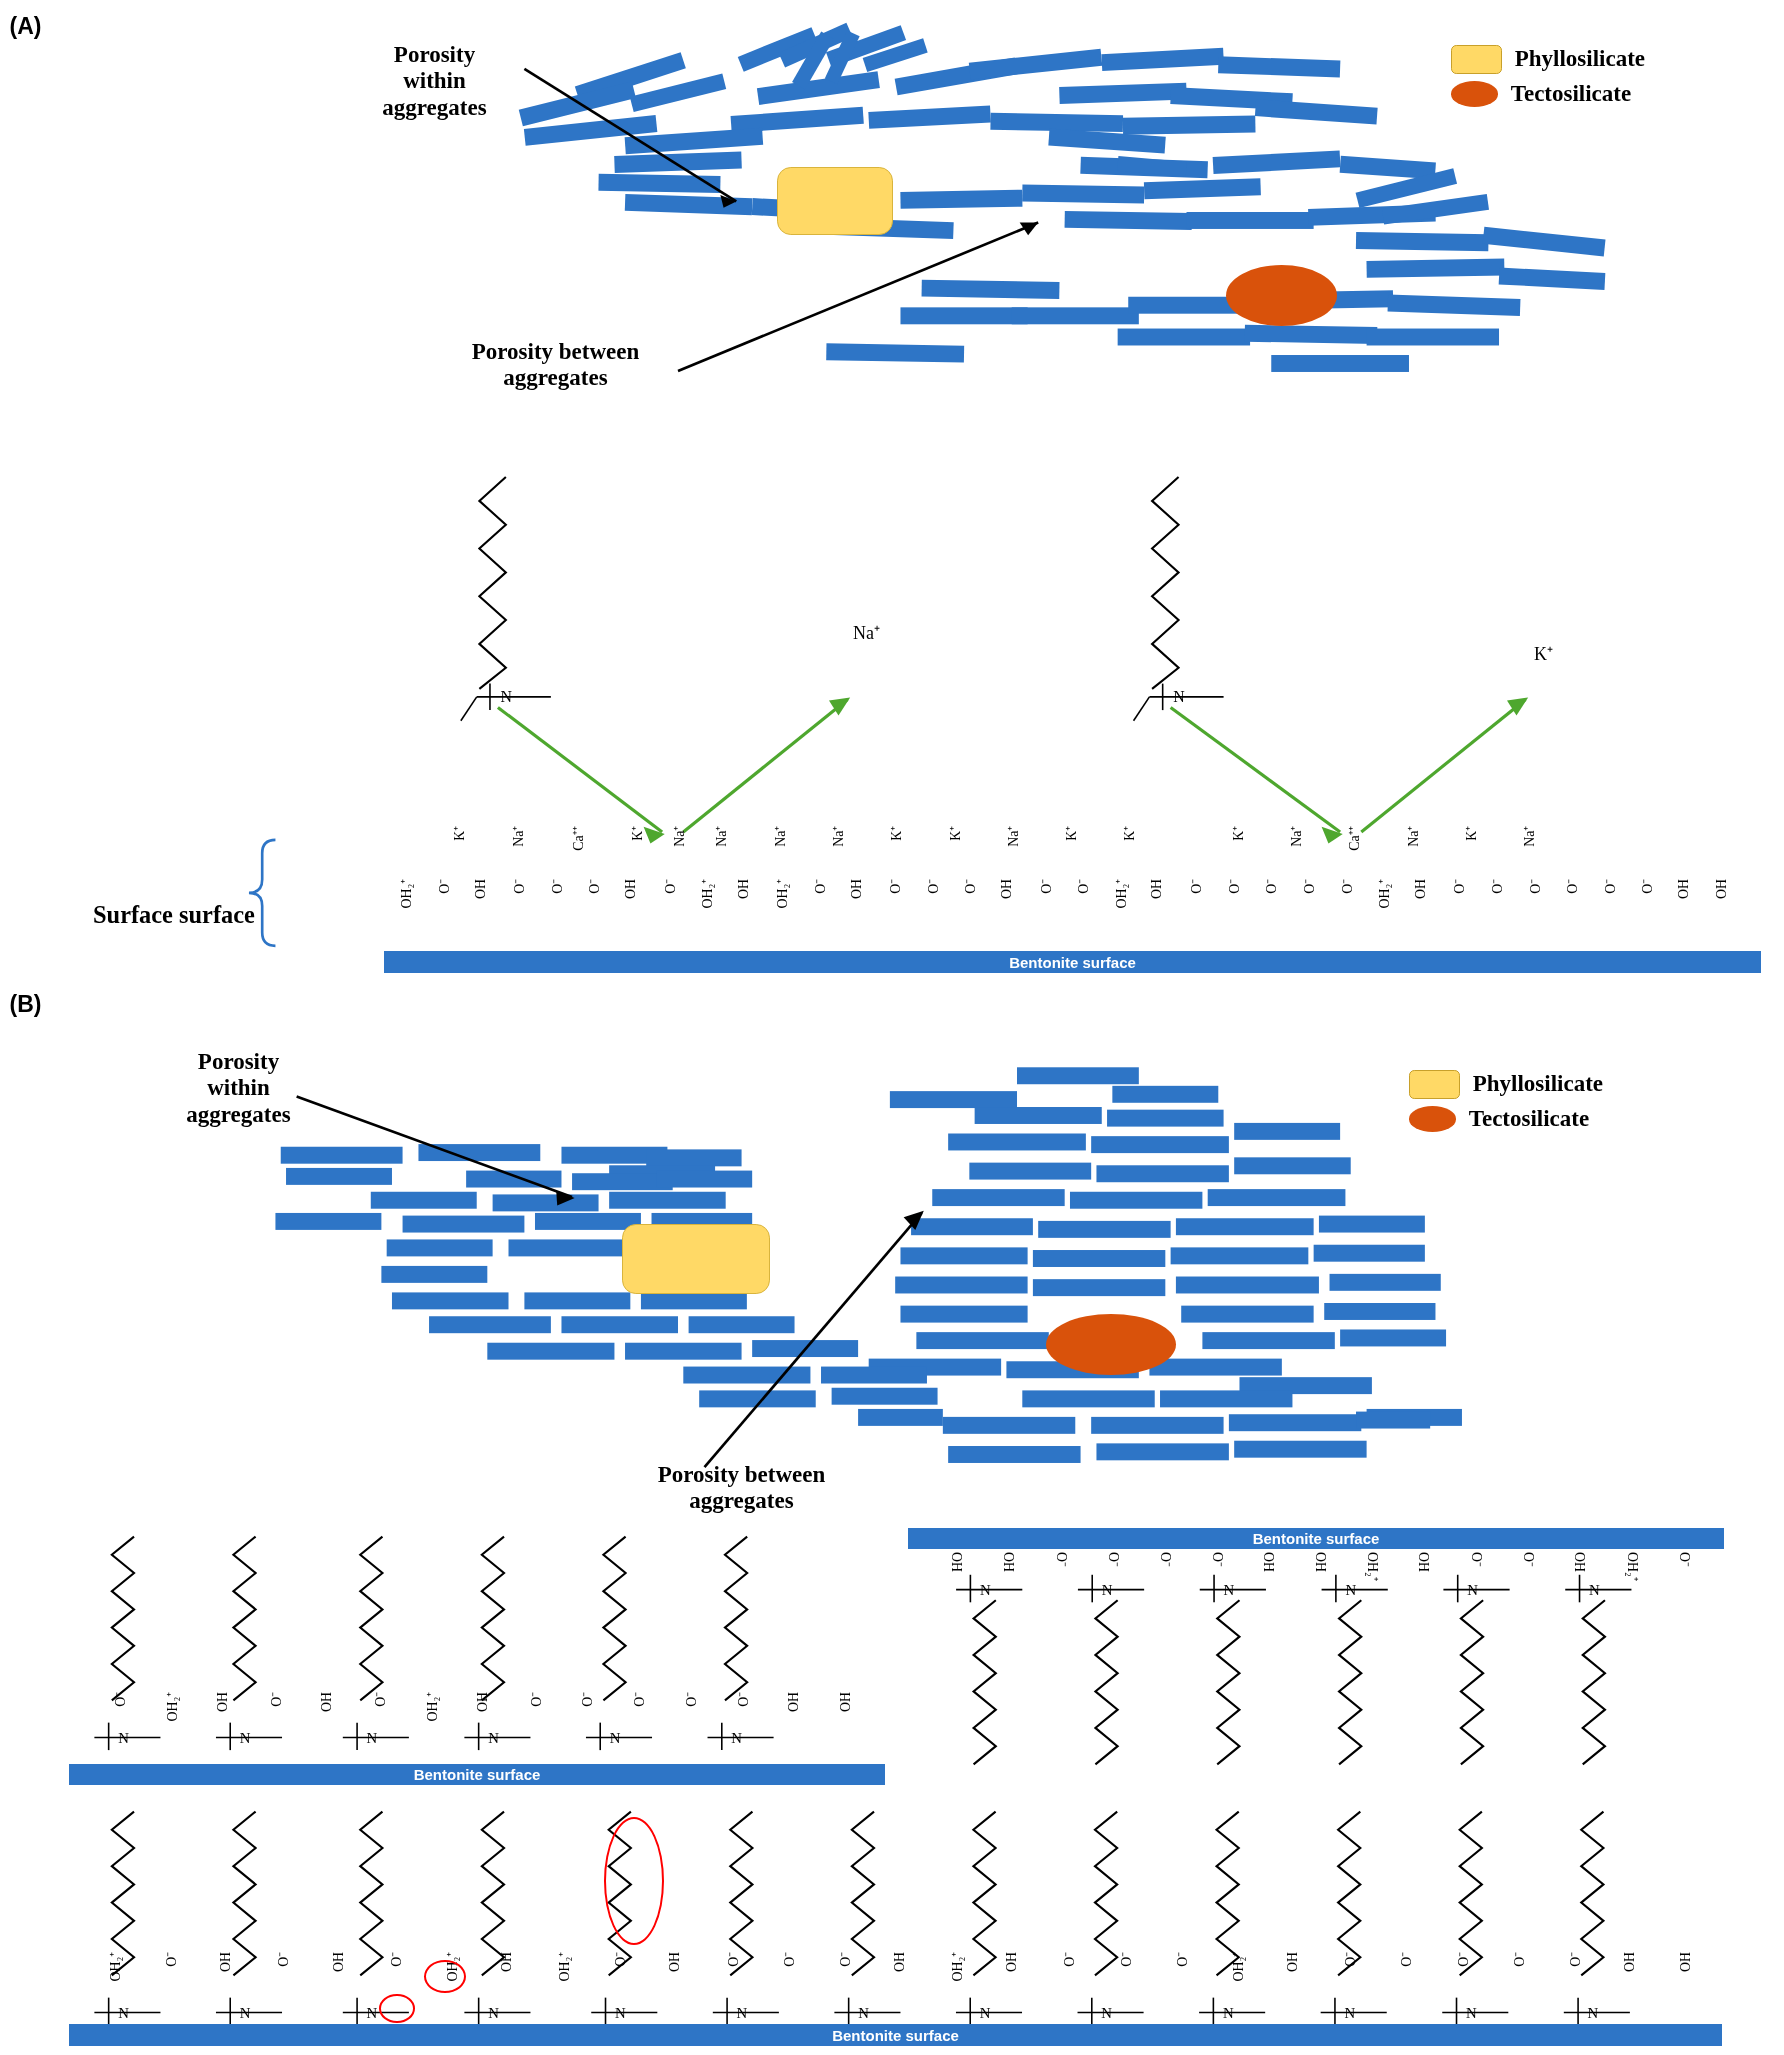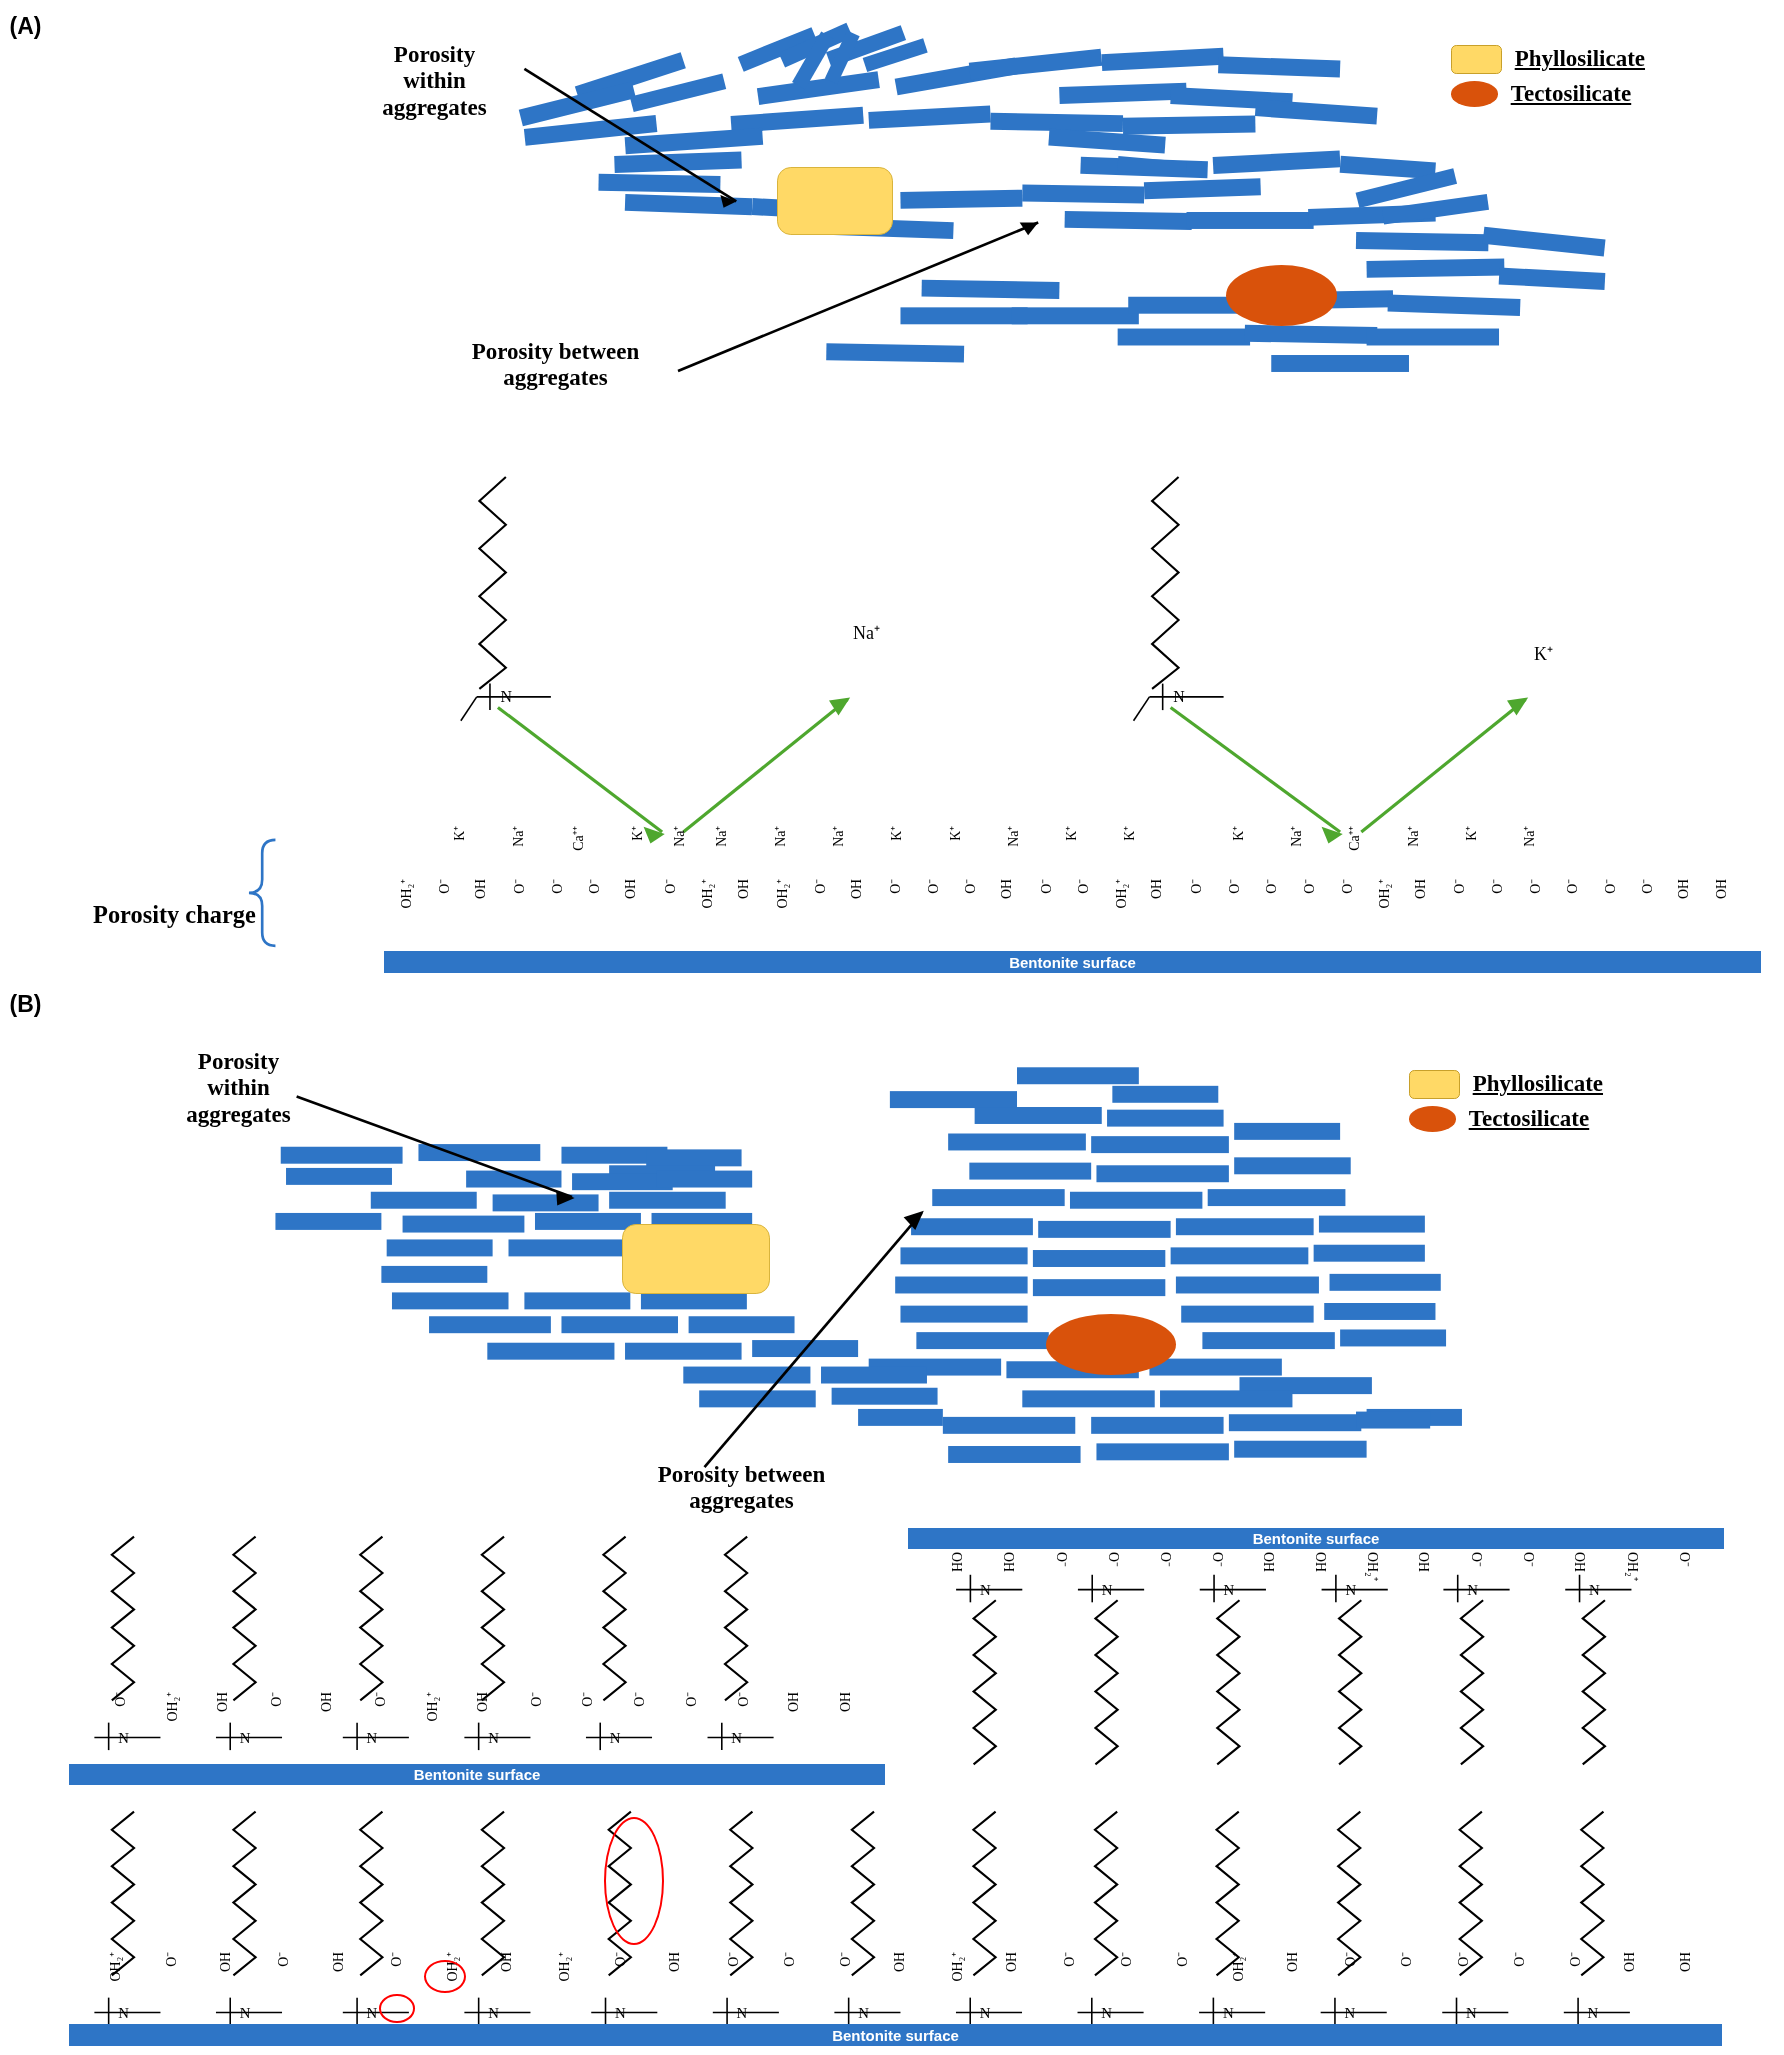--- a/index.html
+++ b/index.html
@@ -1,19 +1,19 @@
 <!DOCTYPE html>
 <html style="font-size:8.5px"><head>
 <meta charset="utf-8">
 <style>
   html,body{margin:0;padding:0;background:#ffffff;}
   body{width:1784px;height:2056px;position:relative;font-family:"Liberation Serif",serif;color:#000;}
   .panel-label{position:absolute;font-family:"Liberation Sans",sans-serif;font-weight:bold;font-size:23px;color:#000;}
   .callout{position:absolute;font-weight:bold;font-size:23px;line-height:1.15;text-align:center;}
-  .legend-box{position:absolute;text-decoration:underline;}
+  .legend-box{position:absolute;}
   .legend-row{display:flex;align-items:center;margin-bottom:7.4px;}
   .legend-swatch{width:49px;height:26.5px;margin-right:12.7px;}
   .legend-swatch.phyllo{background:#ffd966;border:1.1px solid #c8a02a;border-radius:5.3px;}
   .legend-swatch.tecto{background:#d9520b;border-radius:50%;height:25.4px;width:47px;}
   .legend-label{font-weight:bold;font-size:23px;}
   .phyllo-shape{position:absolute;background:#ffd966;border:1.6px solid #d9b43c;border-radius:13.8px;}
   .tecto-shape{position:absolute;background:#d9520b;border-radius:50%;}
   .surface-bar{position:absolute;background:#2e75c6;color:#fff;font-family:"Liberation Sans",sans-serif;font-weight:bold;font-size:15px;display:flex;align-items:center;justify-content:center;}
   .charge{position:absolute;font-size:13.8px;writing-mode:vertical-rl;transform:rotate(180deg);white-space:nowrap;font-family:"Liberation Serif",serif;}
   .ion{position:absolute;font-size:13.8px;writing-mode:vertical-rl;transform:rotate(180deg);white-space:nowrap;}
@@ -141,21 +141,21 @@
   <polygon points="2535,704 2495,690 2508,722" fill="#4ea72e"></polygon>
   <line x1="2570" y1="700" x2="2880" y2="450" stroke="#4ea72e" stroke-width="6"></line>
   <polygon points="2885,446 2845,452 2863,480" fill="#4ea72e"></polygon>
 
   <path d="M 520 715 q -25 0 -25 25 v 50 q 0 25 -25 25 q 25 0 25 25 v 50 q 0 25 25 25" fill="none" stroke="#2e75c6" stroke-width="5"></path>
 </svg>
 
 <div class="ion-free" style="left:853px;top:620px;">Na⁺</div>
 <div class="ion-free" style="left:1534px;top:641px;">K⁺</div>
 
-<div class="surf-charge-label" style="left:93px;top:901px;">Porosity charge</div>
+<div class="surf-charge-label" style="left:93px;top:901px;">Surface surface</div>
 
 <div id="a-cations">
     <div class="ion" style="left: 450px; top: 826px;">K⁺</div>
     <div class="ion" style="left: 509px; top: 826px;">Na⁺</div>
     <div class="ion" style="left: 569px; top: 826px;">Ca⁺⁺</div>
     <div class="ion" style="left: 628px; top: 826px;">K⁺</div>
     <div class="ion" style="left: 670px; top: 826px;">Na⁺</div>
     <div class="ion" style="left: 712px; top: 826px;">Na⁺</div>
     <div class="ion" style="left: 771px; top: 826px;">Na⁺</div>
     <div class="ion" style="left: 829px; top: 826px;">Na⁺</div>

